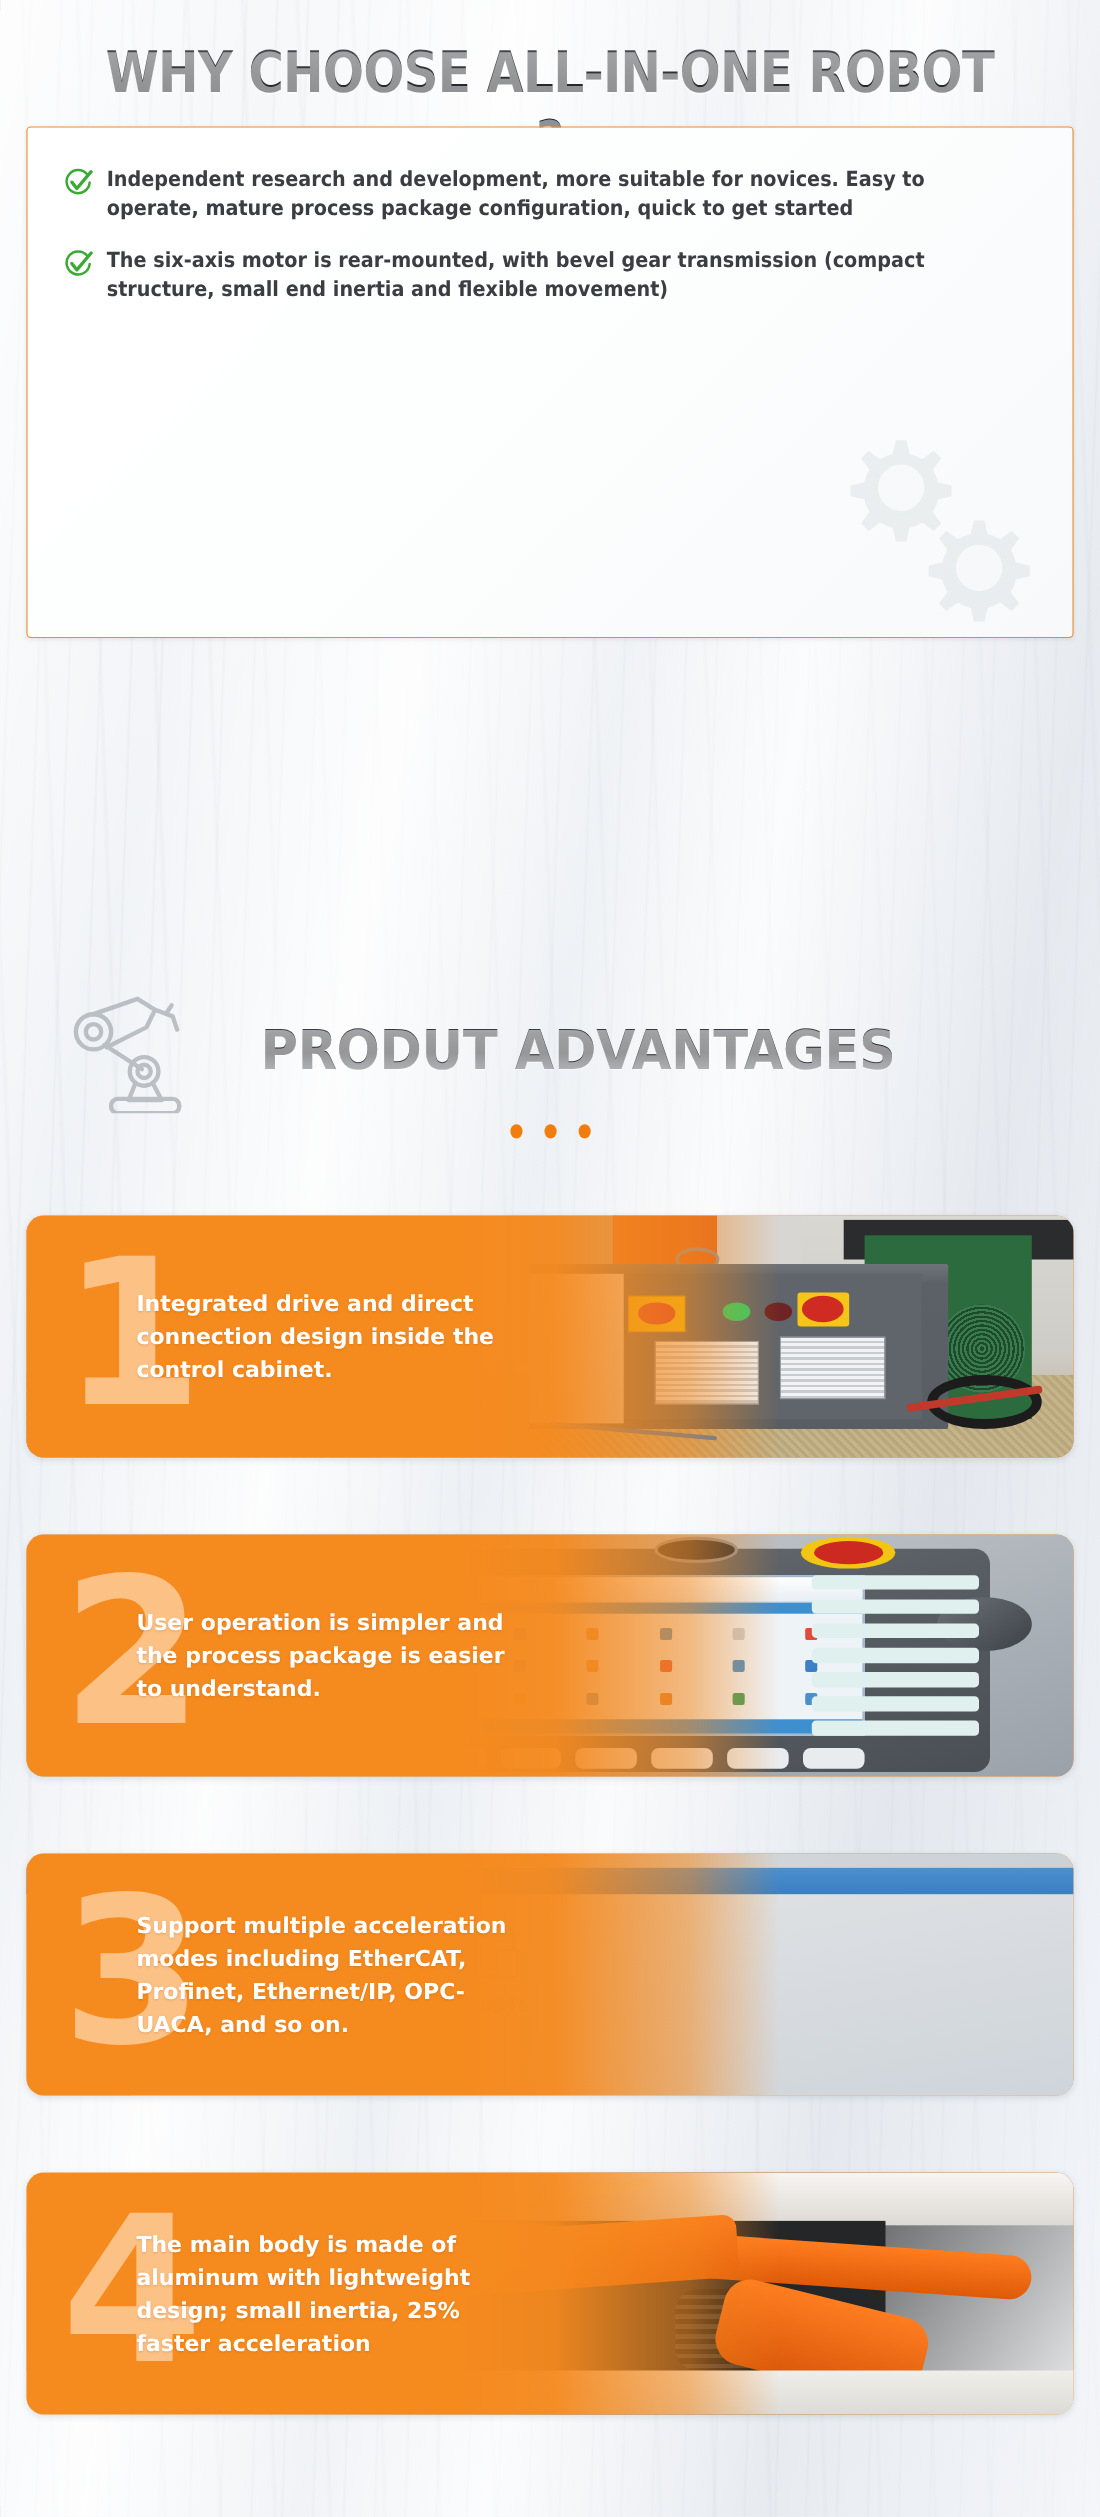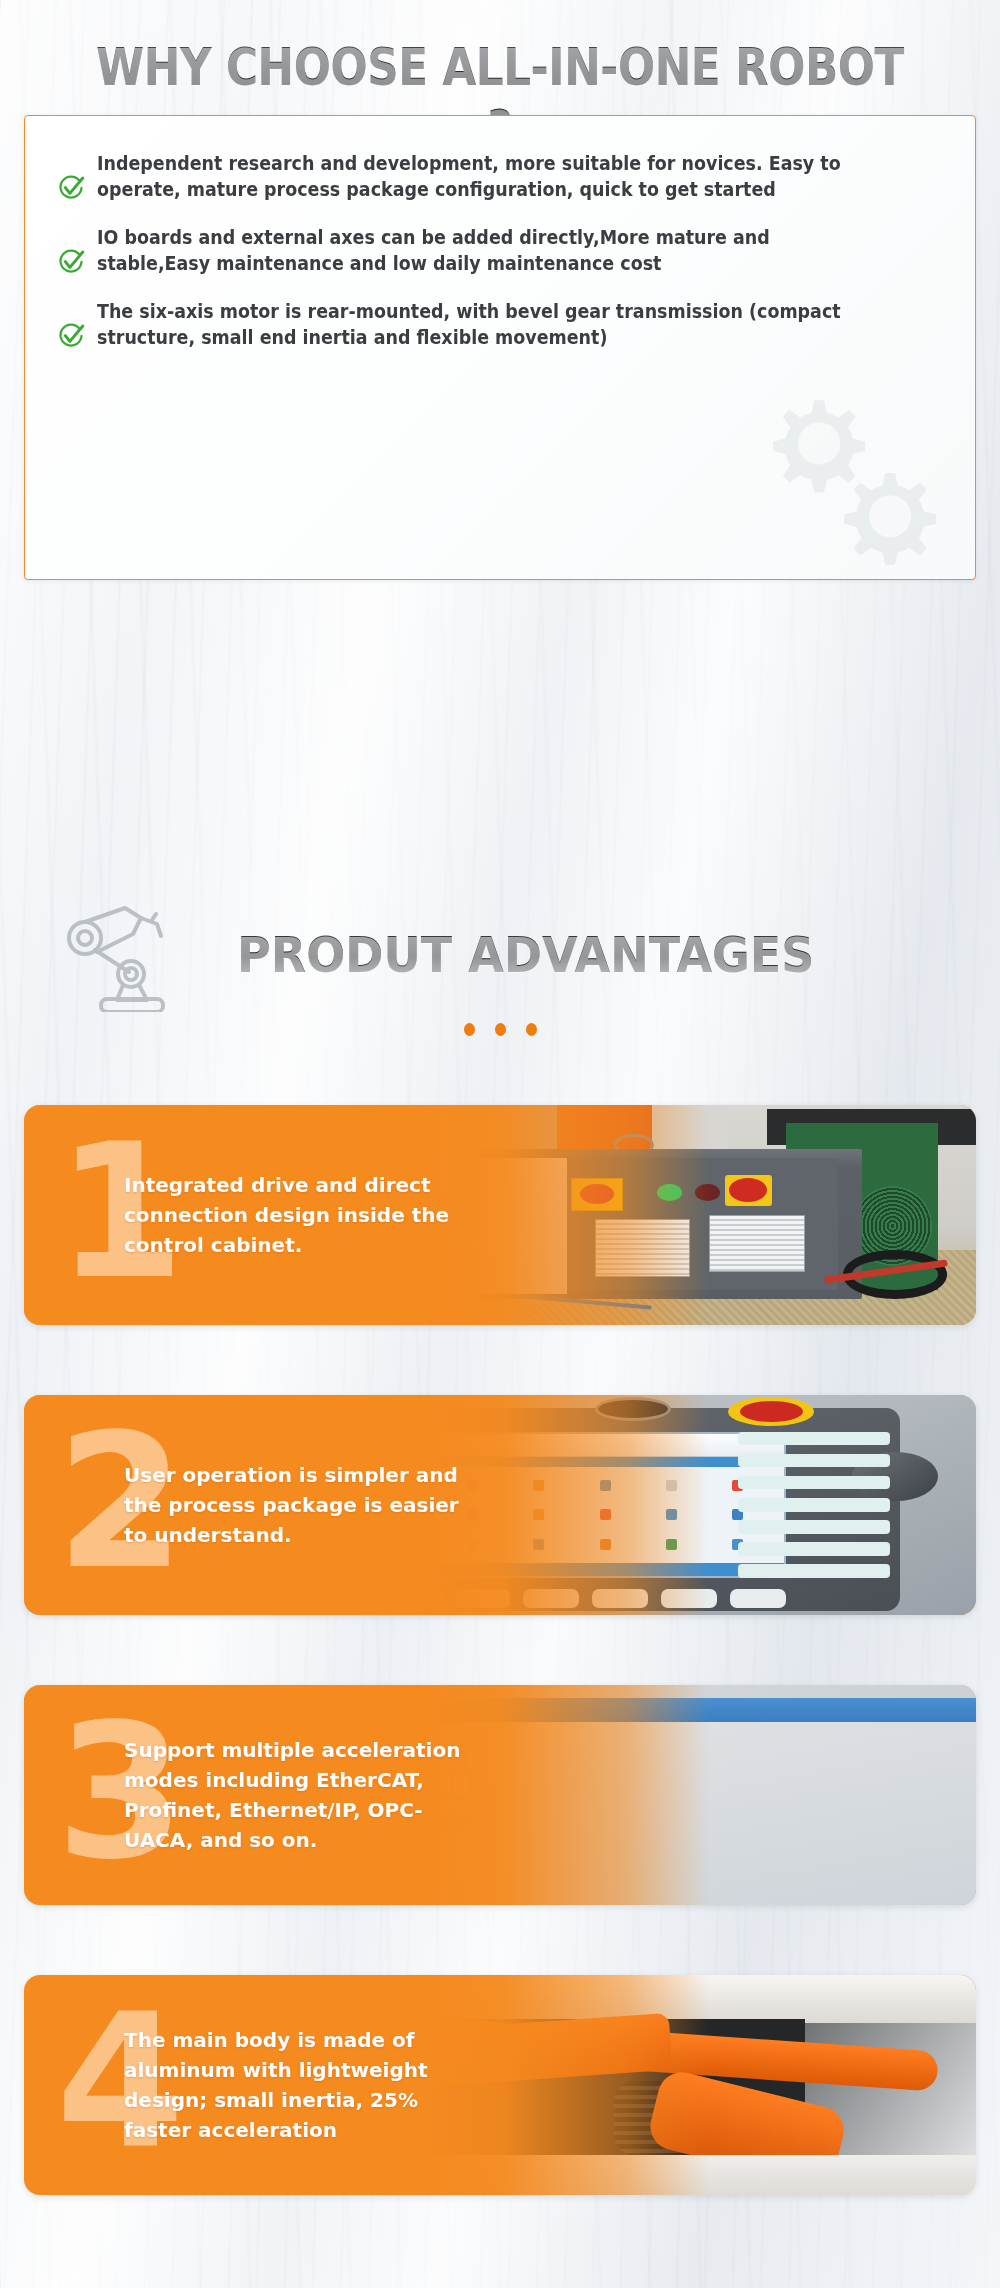--- a/index.html
+++ b/index.html
@@ -43,21 +43,21 @@
     background:linear-gradient(135deg,#ffffff 0%,#fdfefe 45%,#f7f9fa 100%);
     border:1px solid #ef8b2c; border-radius:4px;
     box-shadow:0 1px 4px rgba(80,90,100,.10);
     z-index:4; overflow:hidden;
   }
   .panel-gears{
     position:absolute; right:-10px; bottom:-34px; width:230px; height:230px;
     opacity:.5; pointer-events:none;
   }
   .feature-list{ position:relative; padding:34px 30px 0 32px; z-index:2; }
-  .feature-item{ display:flex; align-items:flex-end; margin-bottom:22px; }
+  .feature-item{ display:flex; align-items:flex-start; margin-bottom:22px; }
   .feature-item:last-child{ margin-bottom:0; }
   .chk{ flex:0 0 auto; width:28px; height:28px; margin-right:12px; margin-top:2px; }
   .feature-text{
     font-family:"DejaVu Sans", sans-serif;
     font-size:19px; font-weight:700; line-height:26px; color:#3a3d42;
     transform:scaleX(.92); transform-origin:left center;
     width:108.5%;
   }
 
   
@@ -261,27 +261,20 @@
   <div class="feature-list">
 
     <div class="feature-item">
       <svg class="chk" viewBox="0 0 32 32" aria-hidden="true">
         <path d="M25.5 7.5 A12 12 0 1 0 28 16" fill="none" stroke="#3aaa35" stroke-width="2.6" stroke-linecap="round"></path>
         <path d="M9.5 15.5 l5.2 6.6 L29.5 4.6" fill="none" stroke="#3aaa35" stroke-width="3.4" stroke-linecap="round" stroke-linejoin="round"></path>
       </svg>
       <p class="feature-text">Independent research and development, more suitable for novices. Easy to operate, mature process package configuration, quick to get started</p>
     </div>
 
-    <div class="feature-item">
-      <svg class="chk" viewBox="0 0 32 32" aria-hidden="true">
-        <path d="M25.5 7.5 A12 12 0 1 0 28 16" fill="none" stroke="#3aaa35" stroke-width="2.6" stroke-linecap="round"></path>
-        <path d="M9.5 15.5 l5.2 6.6 L29.5 4.6" fill="none" stroke="#3aaa35" stroke-width="3.4" stroke-linecap="round" stroke-linejoin="round"></path>
-      </svg>
-      <p class="feature-text">IO boards and external axes can be added directly,More mature and stable,Easy maintenance and low daily maintenance cost</p>
-    </div>
 
 
 
 
     <div class="feature-item">
       <svg class="chk" viewBox="0 0 32 32" aria-hidden="true">
         <path d="M25.5 7.5 A12 12 0 1 0 28 16" fill="none" stroke="#3aaa35" stroke-width="2.6" stroke-linecap="round"></path>
         <path d="M9.5 15.5 l5.2 6.6 L29.5 4.6" fill="none" stroke="#3aaa35" stroke-width="3.4" stroke-linecap="round" stroke-linejoin="round"></path>
       </svg>
       <p class="feature-text">The six-axis motor is rear-mounted, with bevel gear transmission (compact structure, small end inertia and flexible movement)</p>

